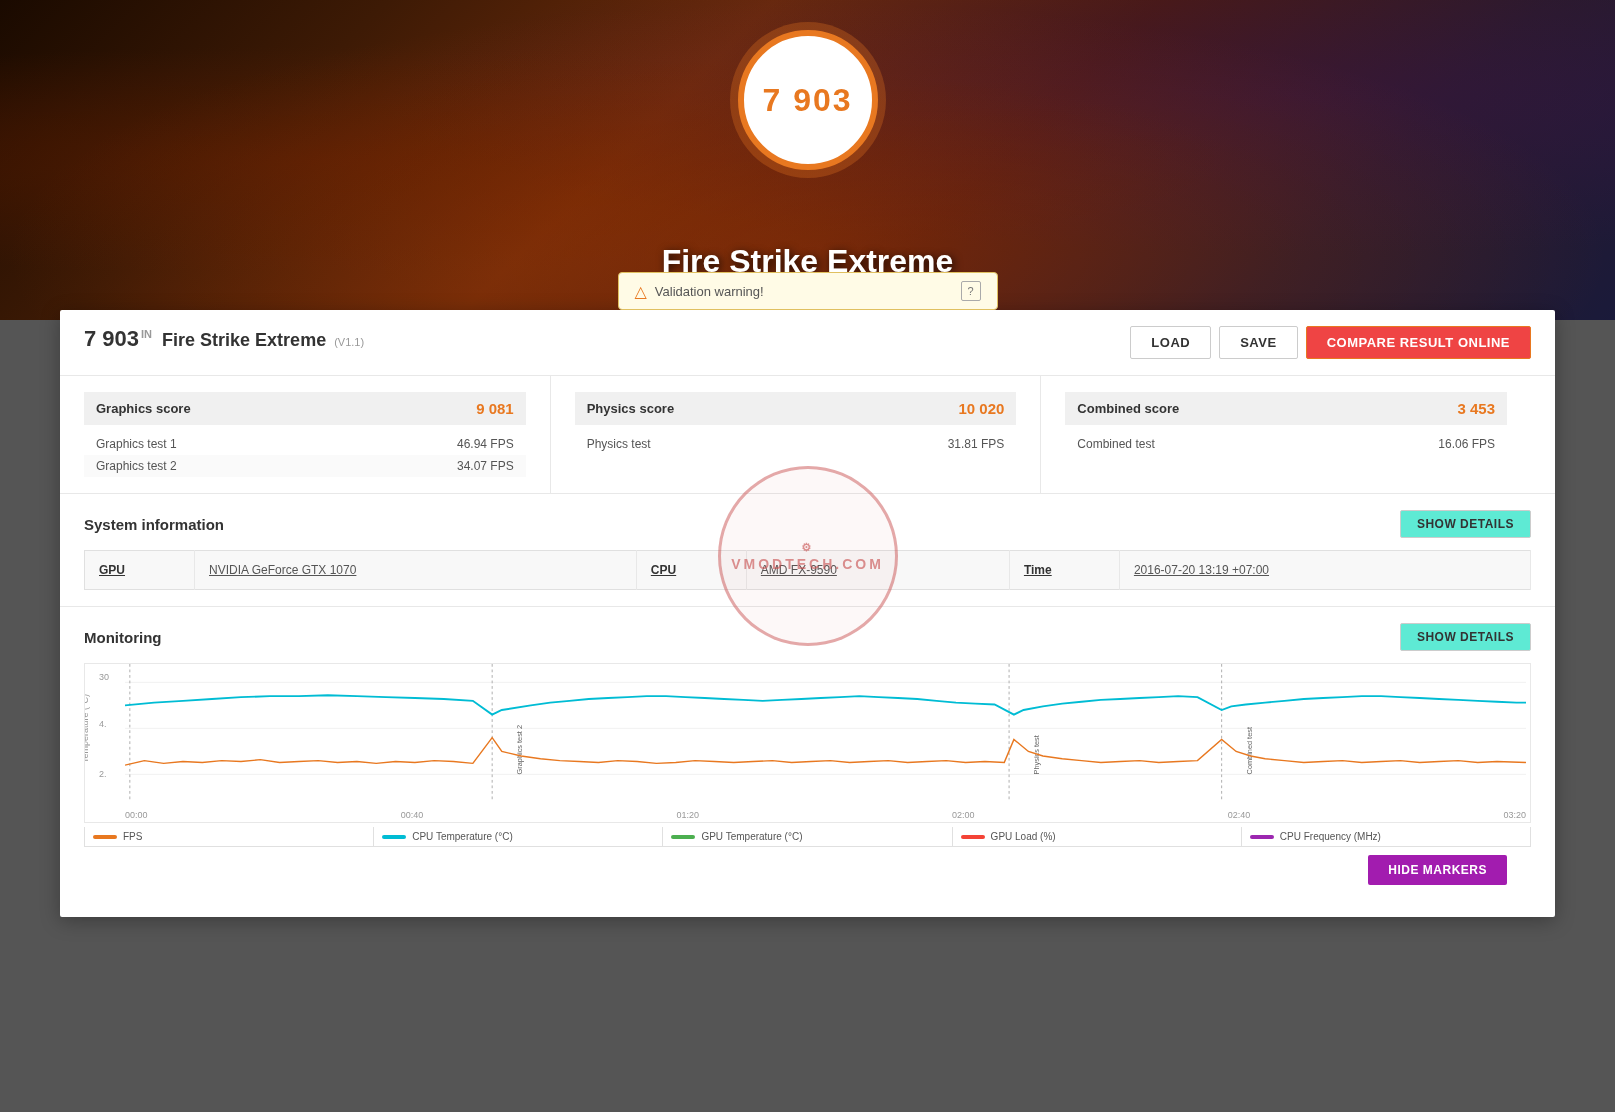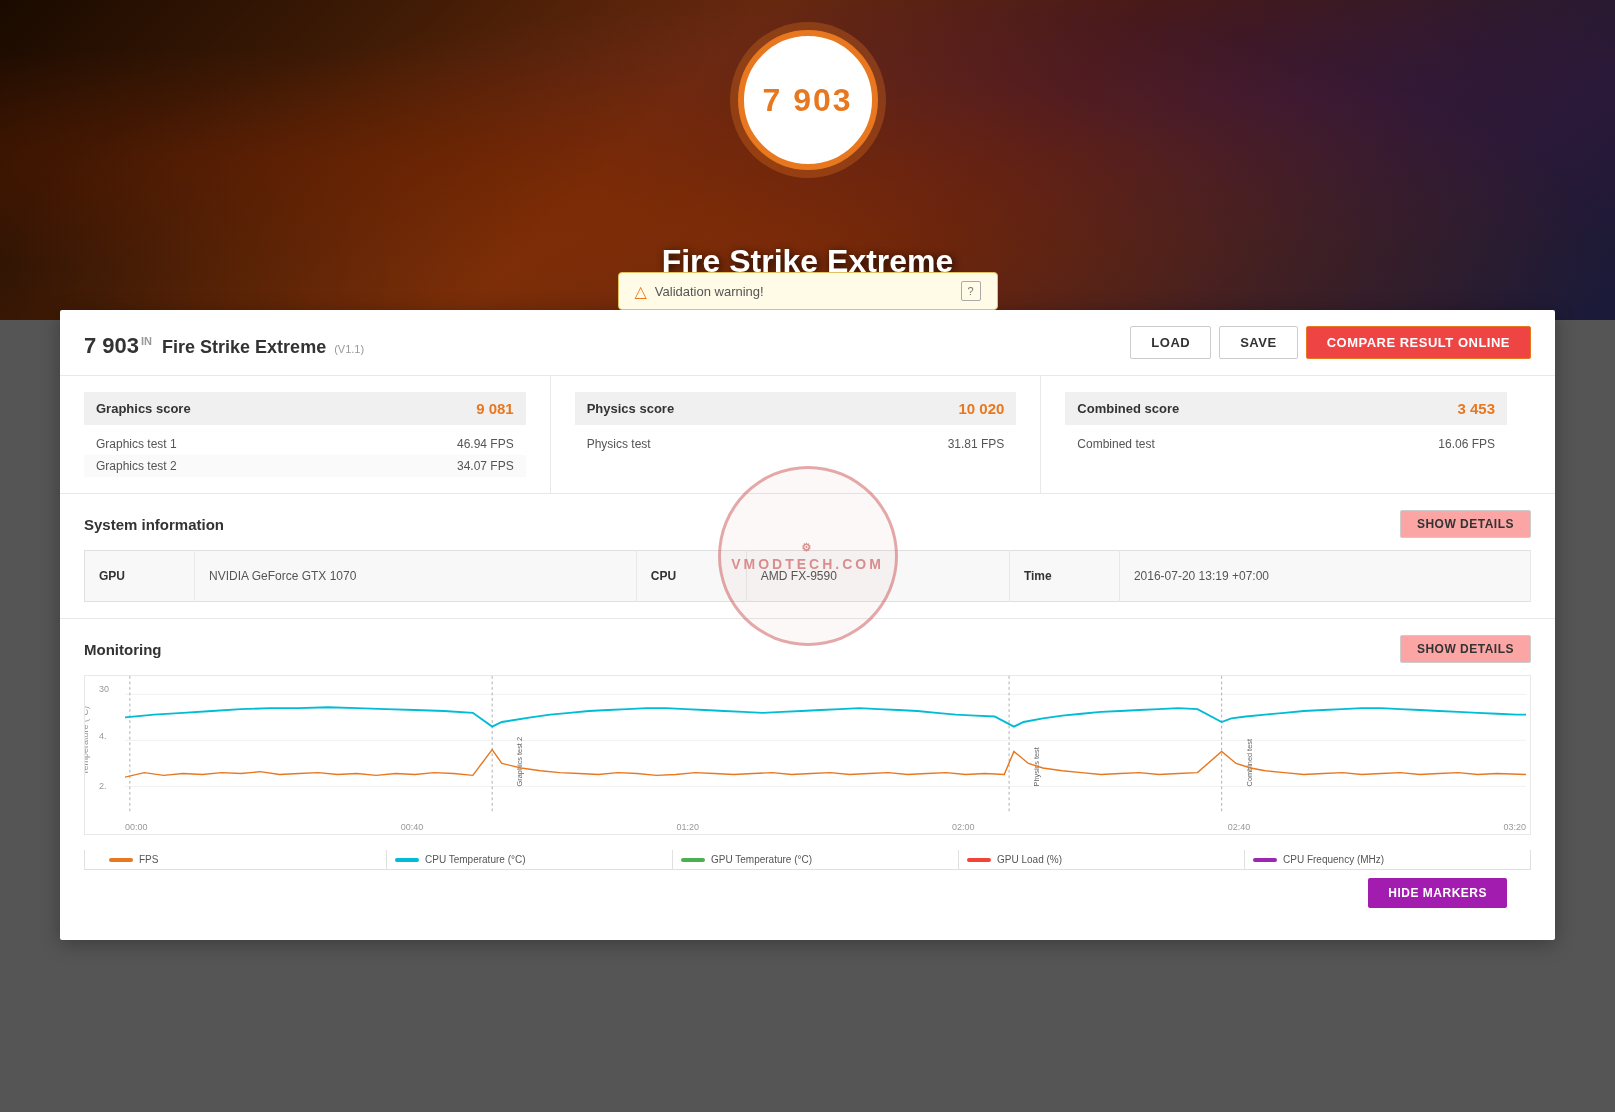--- a/index.html
+++ b/index.html
@@ -118,21 +118,21 @@
       z-index: 5;
       margin-top: -10px;
       padding-bottom: 20px;
       box-shadow: 0 4px 20px rgba(0,0,0,0.3);
     }
 
     
     .panel-header {
       padding: 16px 24px;
       display: flex;
-      align-items: flex-end;
+      align-items: flex-start;
       justify-content: space-between;
       border-bottom: 1px solid #e8e8e8;
     }
     .panel-title {
       display: flex;
       align-items: baseline;
       gap: 8px;
     }
     .panel-score {
       font-size: 22px;
@@ -237,41 +237,42 @@
       margin-bottom: 12px;
     }
     .section-title {
       font-size: 15px;
       font-weight: bold;
       color: #333;
     }
     .btn-outline {
       padding: 6px 16px;
       border: 1px solid #ccc;
-      background: #fca5a5;
+      background: #5eead4;
       cursor: pointer;
       font-size: 12px;
       font-weight: 600;
       color: #333;
       border-radius: 2px;
       letter-spacing: 0.5px;
     }
 
     .sys-table {
       width: 100%;
       border-collapse: collapse;
       border: 1px solid #e0e0e0;
     }
     .sys-table tr:nth-child(odd) td { background: #f8f8f8; }
     .sys-table tr:nth-child(even) td { background: #ffffff; }
     .sys-table td {
-      padding: 18px 14px;
+      padding: 12px 14px;
       font-size: 12px;
       color: #555;
       border-right: 1px solid #e8e8e8;
+      text-decoration: underline;
     }
     .sys-table td:first-child {
       font-weight: bold;
       color: #333;
       width: 110px;
     }
 
     
     .monitoring-section {
       padding: 16px 24px 8px;
@@ -289,24 +290,23 @@
       position: relative;
       border: 1px solid #e8e8e8;
       background: white;
       overflow: hidden;
     }
 
     
     .chart-legend {
       display: flex;
       gap: 0;
-      margin-top: 15px;
+      margin-top: 4px;
       border: 1px solid #e0e0e0;
       border-top: none;
-      padding-left: 16px;
     }
     .legend-item {
       flex: 1;
       padding: 4px 8px;
       display: flex;
       align-items: center;
       gap: 6px;
       font-size: 10px;
       color: #555;
       border-right: 1px solid #e0e0e0;

